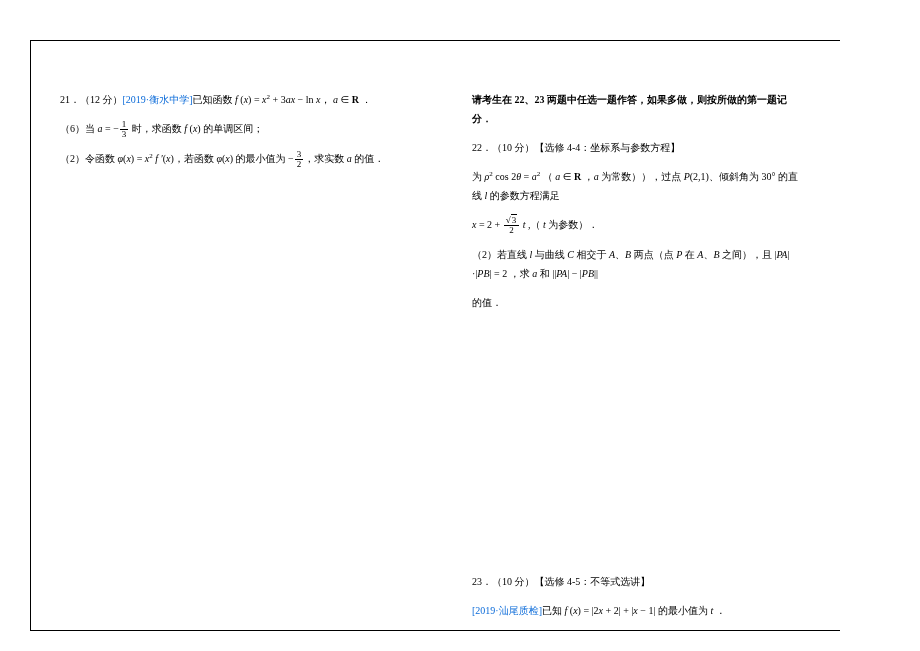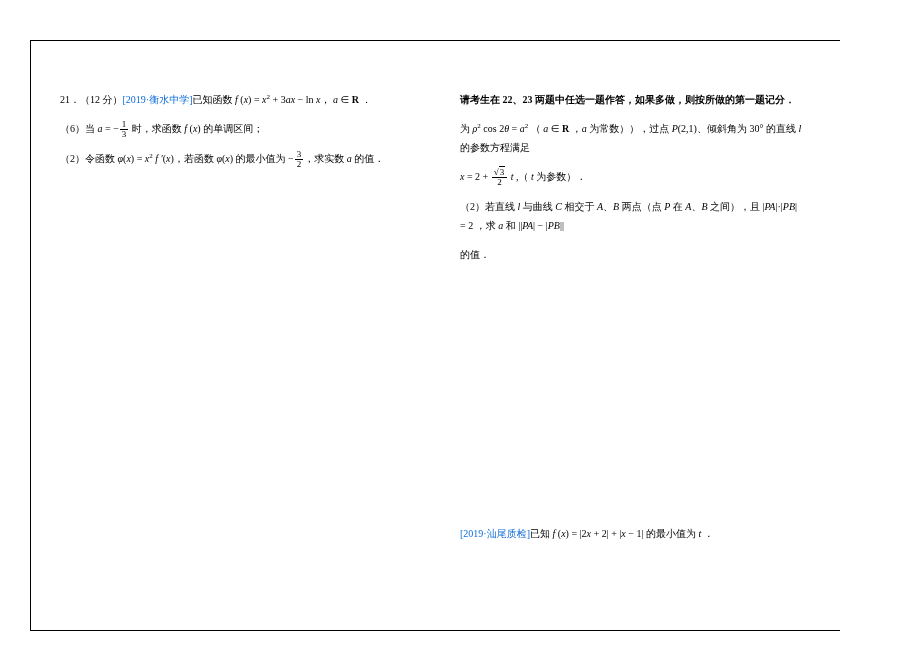--- a/index.html
+++ b/index.html
@@ -32,20 +32,21 @@
       display: flex;
       gap: 30px;
       padding: 50px 25px 20px 40px;
       height: 100%;
     }
     .col-left {
       flex: 0 0 370px;
     }
     .col-right {
       flex: 1;
+      margin-left: 12px;
     }
     .line { margin-bottom: 10px; line-height: 1.9; }
     .link { color: #0b6bd9; }
     .bold { font-weight: bold; }
     .math { font-family: "Times New Roman", serif; font-style: italic; }
     .math .n { font-style: normal; }
     .frac {
       display: inline-block;
       vertical-align: middle;
       text-align: center;
@@ -87,30 +88,32 @@
         <span>（6）当 </span><span class="math">a <span class="n">= −</span><span class="frac"><span class="num">1</span><span class="den">3</span></span></span><span> 时，求函数 <span class="math">f <span class="n">(</span>x<span class="n">)</span></span> 的单调区间；</span>
       </div>
       <div class="line">
         <span>（2）令函数 </span><span class="math">φ<span class="n">(</span>x<span class="n">) =</span> x<sup>2</sup> f ′<span class="n">(</span>x<span class="n">)</span></span><span>，若函数 <span class="math">φ<span class="n">(</span>x<span class="n">)</span></span> 的最小值为 </span><span class="math"><span class="n">−</span><span class="frac"><span class="num">3</span><span class="den">2</span></span></span><span>，求实数 <span class="math">a</span> 的值．</span>
       </div>
     </div>
 
     <div class="col-right">
       <div class="line bold">请考生在 22、23 两题中任选一题作答，如果多做，则按所做的第一题记分．</div>
 
+      <div class="line">22．（10 分）【选修 4-4：坐标系与参数方程】</div>
       <div class="line">
         <span>为 </span><span class="math">ρ<sup>2</sup> <span class="n">cos 2</span>θ <span class="n">=</span> a<sup>2</sup></span><span>  （ <span class="math">a</span> ∈ <span class="bold">R</span> ，<span class="math">a</span> 为常数））</span><span>，过点 <span class="math">P<span class="n">(2,1)</span></span>、倾斜角为 <span class="math"><span class="n">30°</span></span> 的直线 <span class="math">l</span> 的参数方程满足</span>
       </div>
       <div class="line">
         <span class="math">x <span class="n">= 2 +</span> <span class="frac"><span class="num"><span class="sqrt"><span class="rad">3</span></span></span><span class="den">2</span></span> t </span><span>,（ <span class="math">t</span> 为参数）．</span>
       </div>
       <div class="line">（2）若直线 <span class="math">l</span> 与曲线 <span class="math">C</span> 相交于 <span class="math">A</span>、<span class="math">B</span> 两点（点 <span class="math">P</span> 在 <span class="math">A</span>、<span class="math">B</span> 之间），且 <span class="math"><span class="n">|</span>PA<span class="n">|·|</span>PB<span class="n">| = 2</span></span> ，求 <span class="math">a</span> 和 <span class="math"><span class="n">||</span>PA<span class="n">| − |</span>PB<span class="n">||</span></span></div>
       <div class="line">的值．</div>
 
       <div class="block23">
+        <div class="line">23．（10 分）【选修 4-5：不等式选讲】</div>
         <div class="line">
           <span class="link">[2019·汕尾质检]</span><span>已知 <span class="math">f <span class="n">(</span>x<span class="n">) = |2</span>x <span class="n">+ 2| + |</span>x <span class="n">− 1|</span></span> 的最小值为 <span class="math">t</span> ．</span>
         </div>
 
       </div>
     </div>
 
   </div>
 </div>
 

